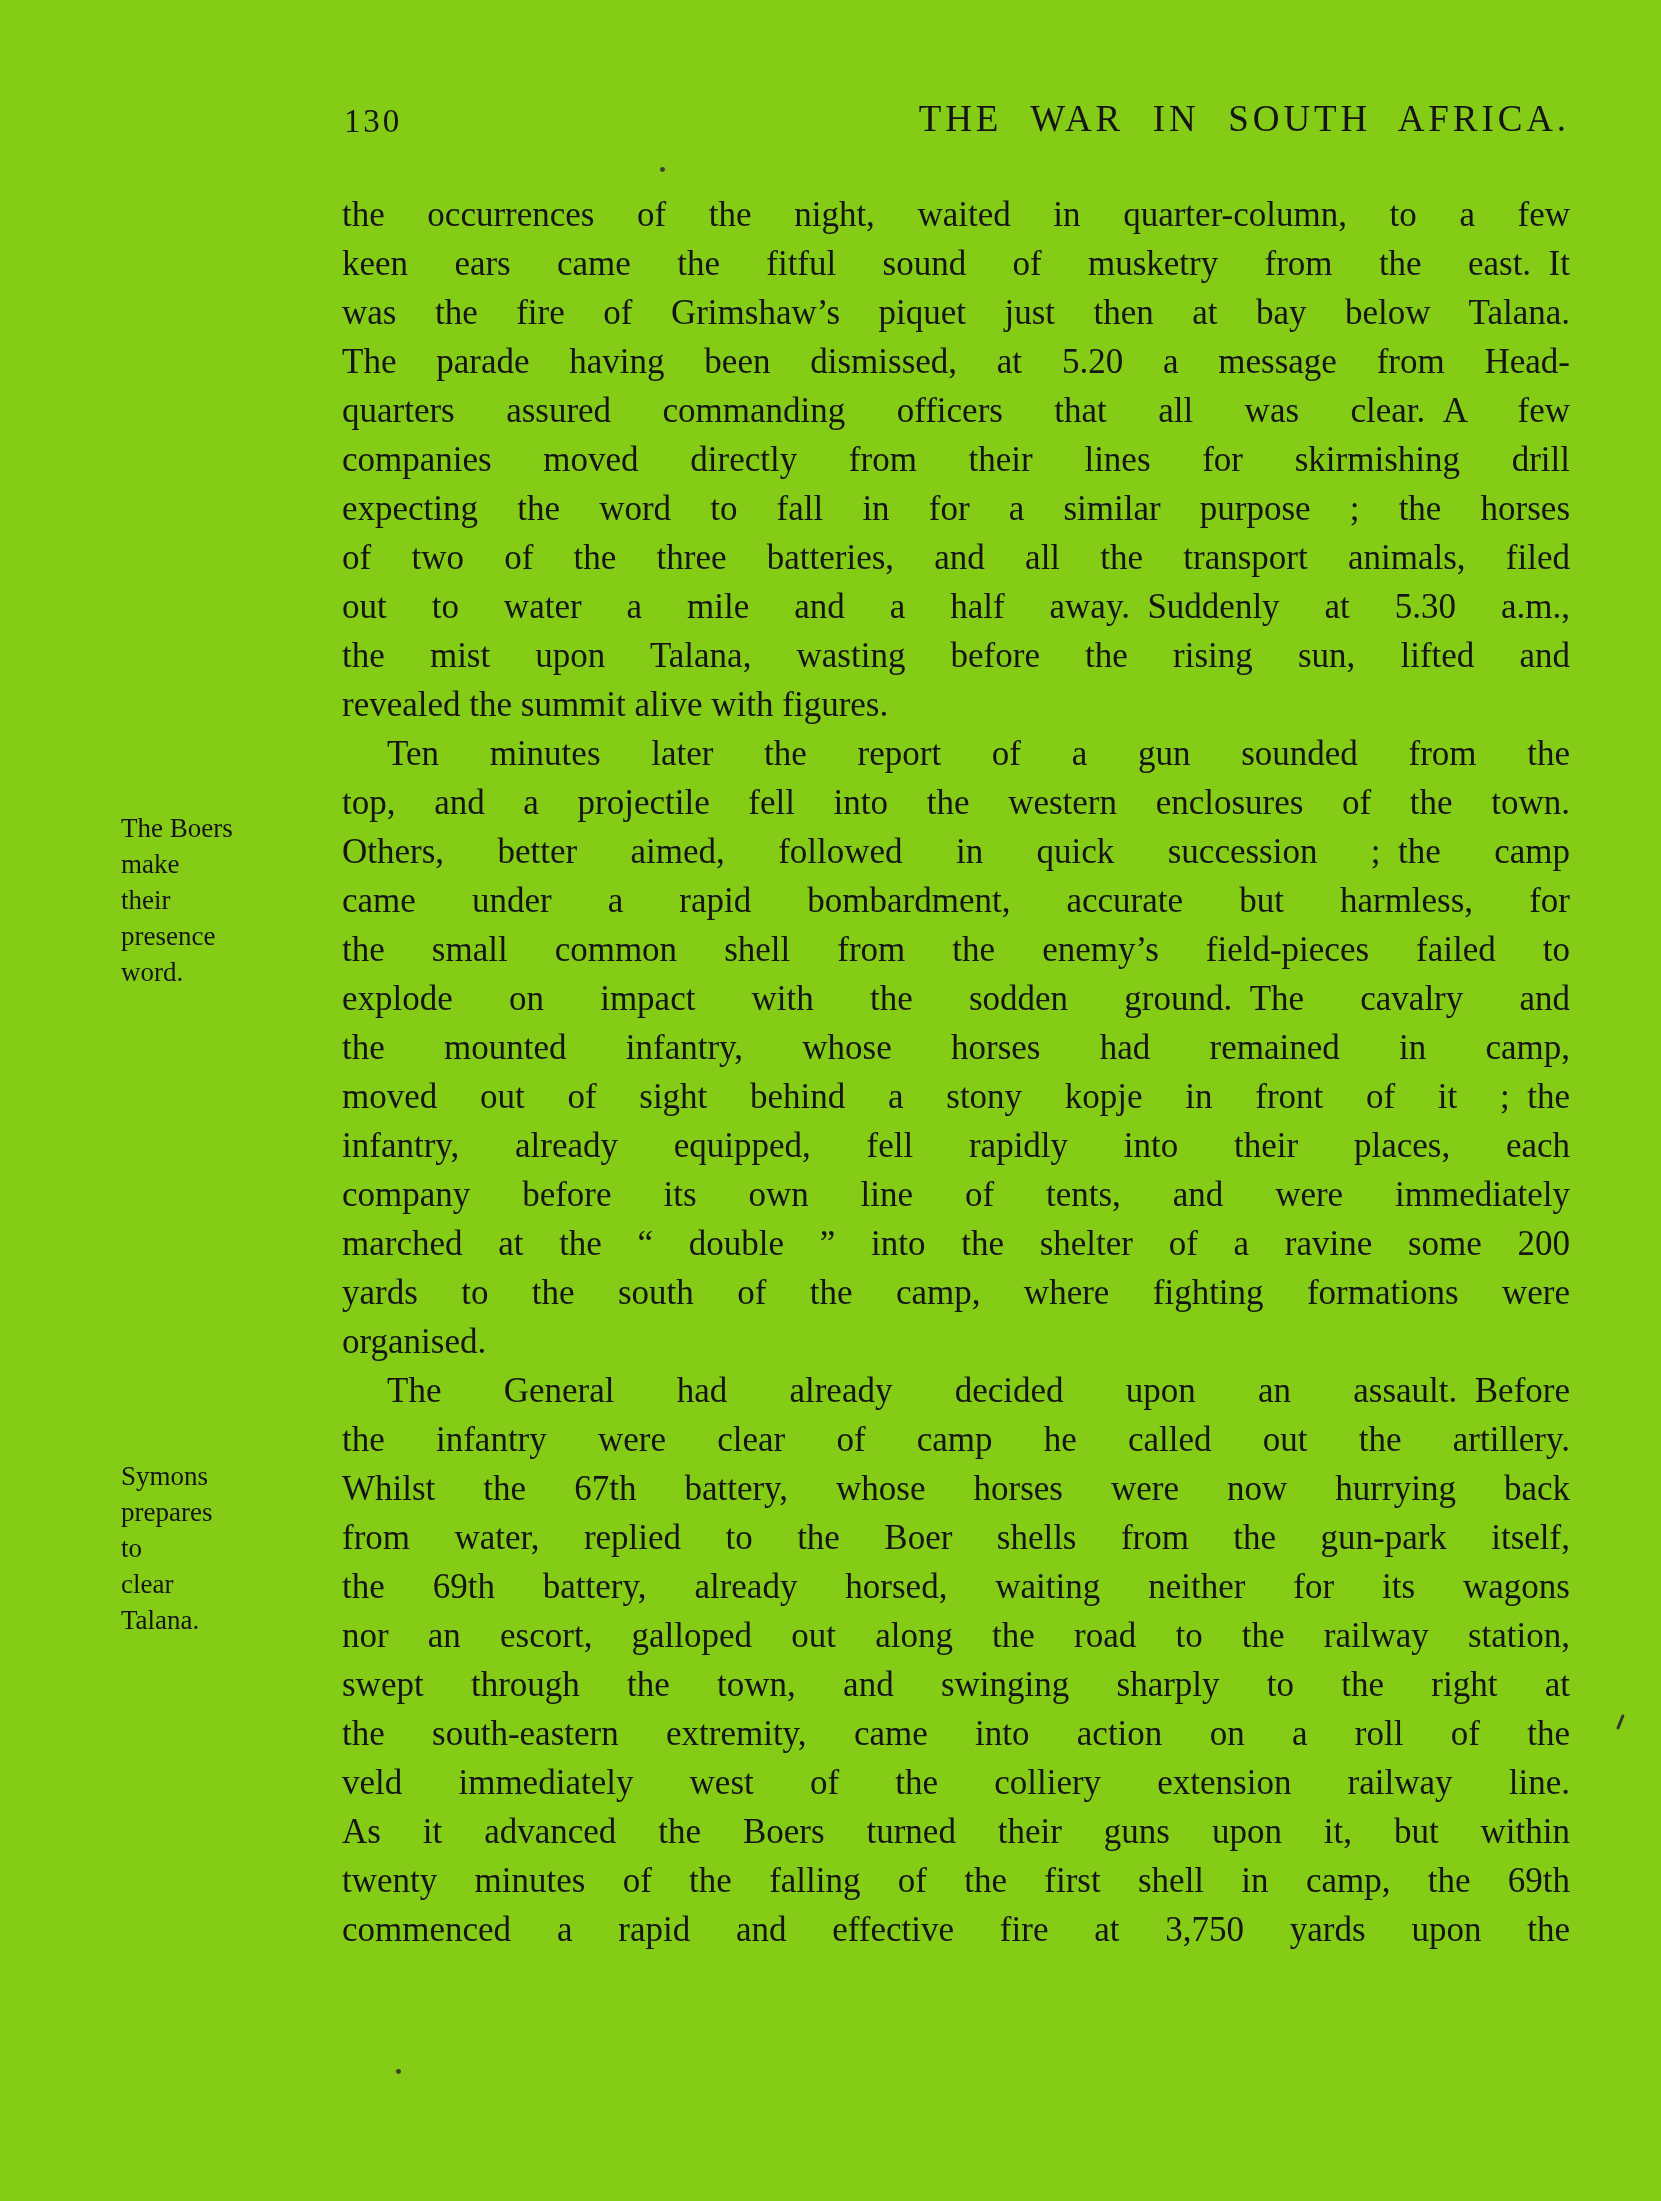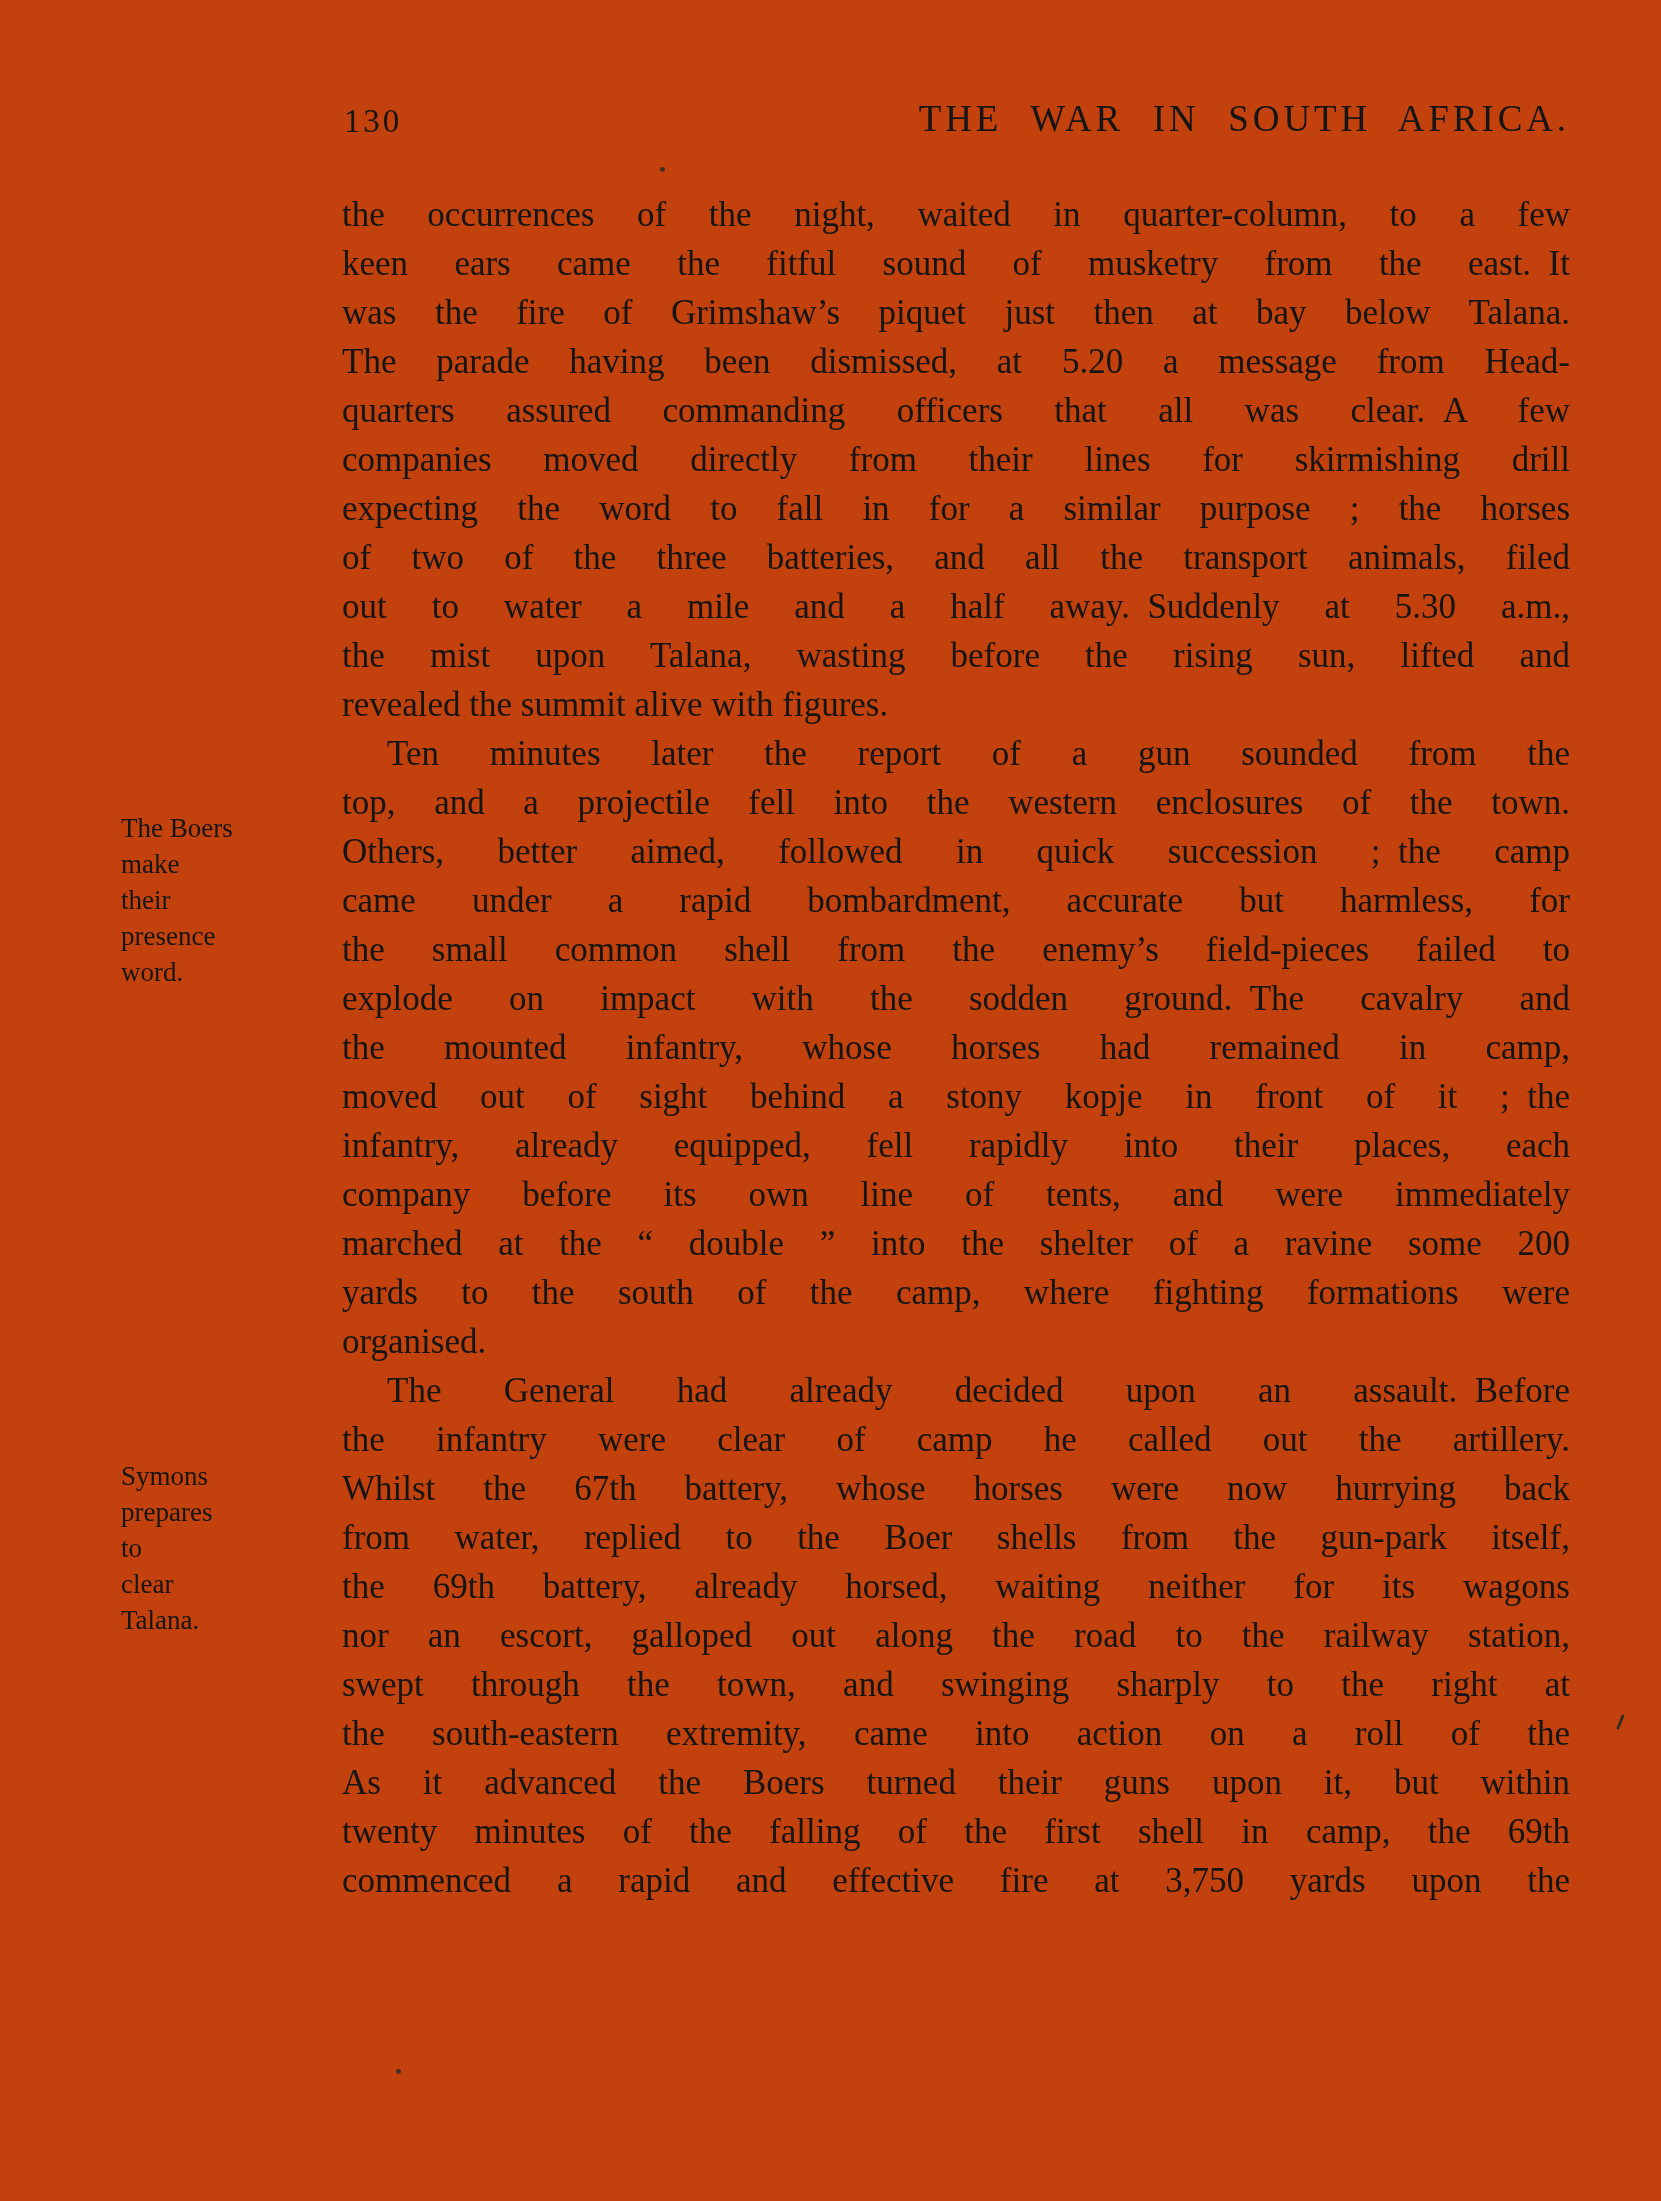--- a/index.html
+++ b/index.html
@@ -1,20 +1,20 @@
 <!DOCTYPE html>
 <html><head>
 <meta charset="utf-8">
 <style>
   html, body { margin: 0; padding: 0; background: #ffffff; }
   .page {
     position: relative;
     width: 1661px;
     height: 2202px;
-    background: #c2410c;
+    background: #84cc16;
     font-family: "Liberation Serif", serif;
     color: #151515;
     overflow: hidden;
   }
   .running-header {
     position: absolute;
     left: 342px;
     top: 97px;
     width: 1228px;
     height: 49px;
@@ -144,20 +144,21 @@
       </div>
       <div class="paragraph">
         <div class="line first-indent">The General had already decided upon an assault. Before</div>
         <div class="line">the infantry were clear of camp he called out the artillery.</div>
         <div class="line">Whilst the 67th battery, whose horses were now hurrying back</div>
         <div class="line">from water, replied to the Boer shells from the gun-park itself,</div>
         <div class="line">the 69th battery, already horsed, waiting neither for its wagons</div>
         <div class="line">nor an escort, galloped out along the road to the railway station,</div>
         <div class="line">swept through the town, and swinging sharply to the right at</div>
         <div class="line">the south-eastern extremity, came into action on a roll of the</div>
+        <div class="line">veld immediately west of the colliery extension railway line.</div>
         <div class="line">As it advanced the Boers turned their guns upon it, but within</div>
         <div class="line">twenty minutes of the falling of the first shell in camp, the 69th</div>
         <div class="line">commenced a rapid and effective fire at 3,750 yards upon the</div>
       </div>
     </main>
 
   <div class="artifact-tick"></div>
   <div class="artifact-dot bottom"></div>
 
 </div>

